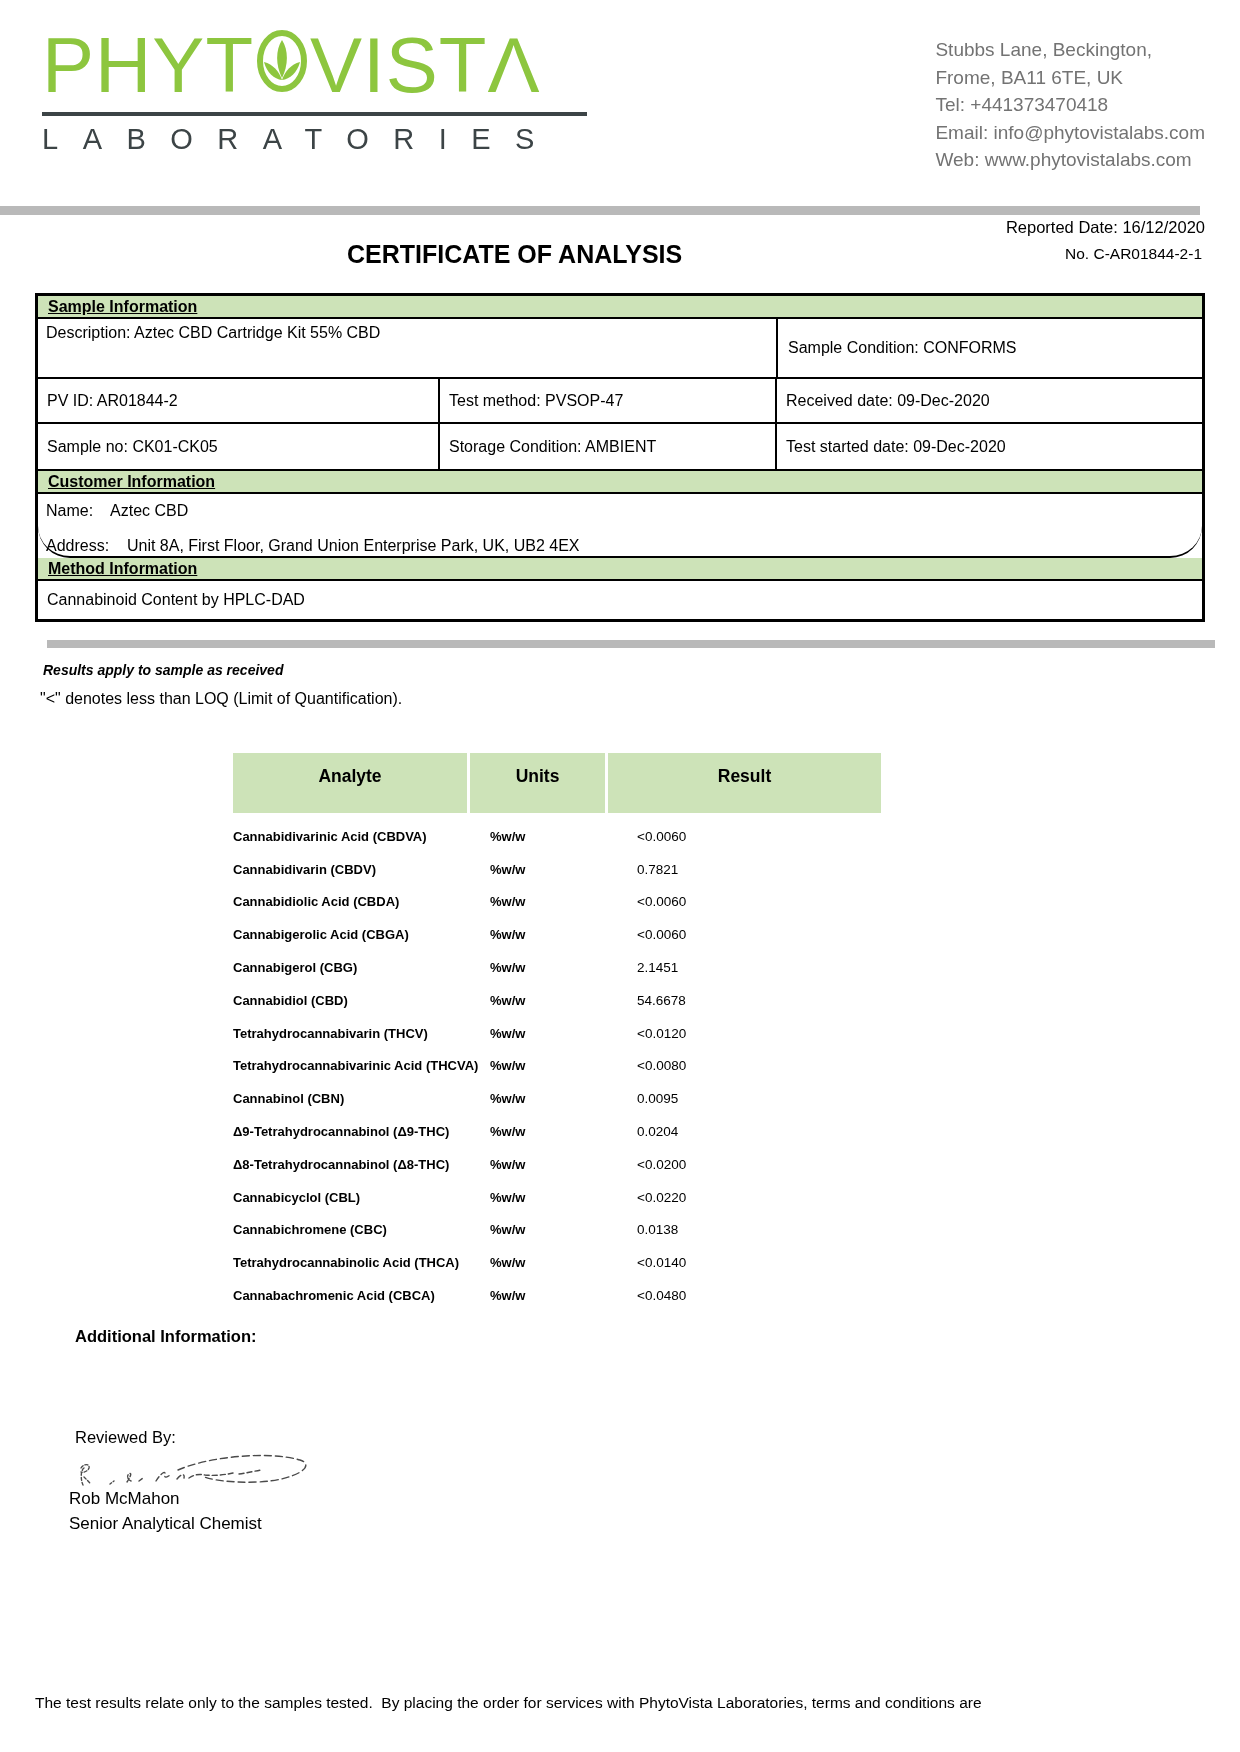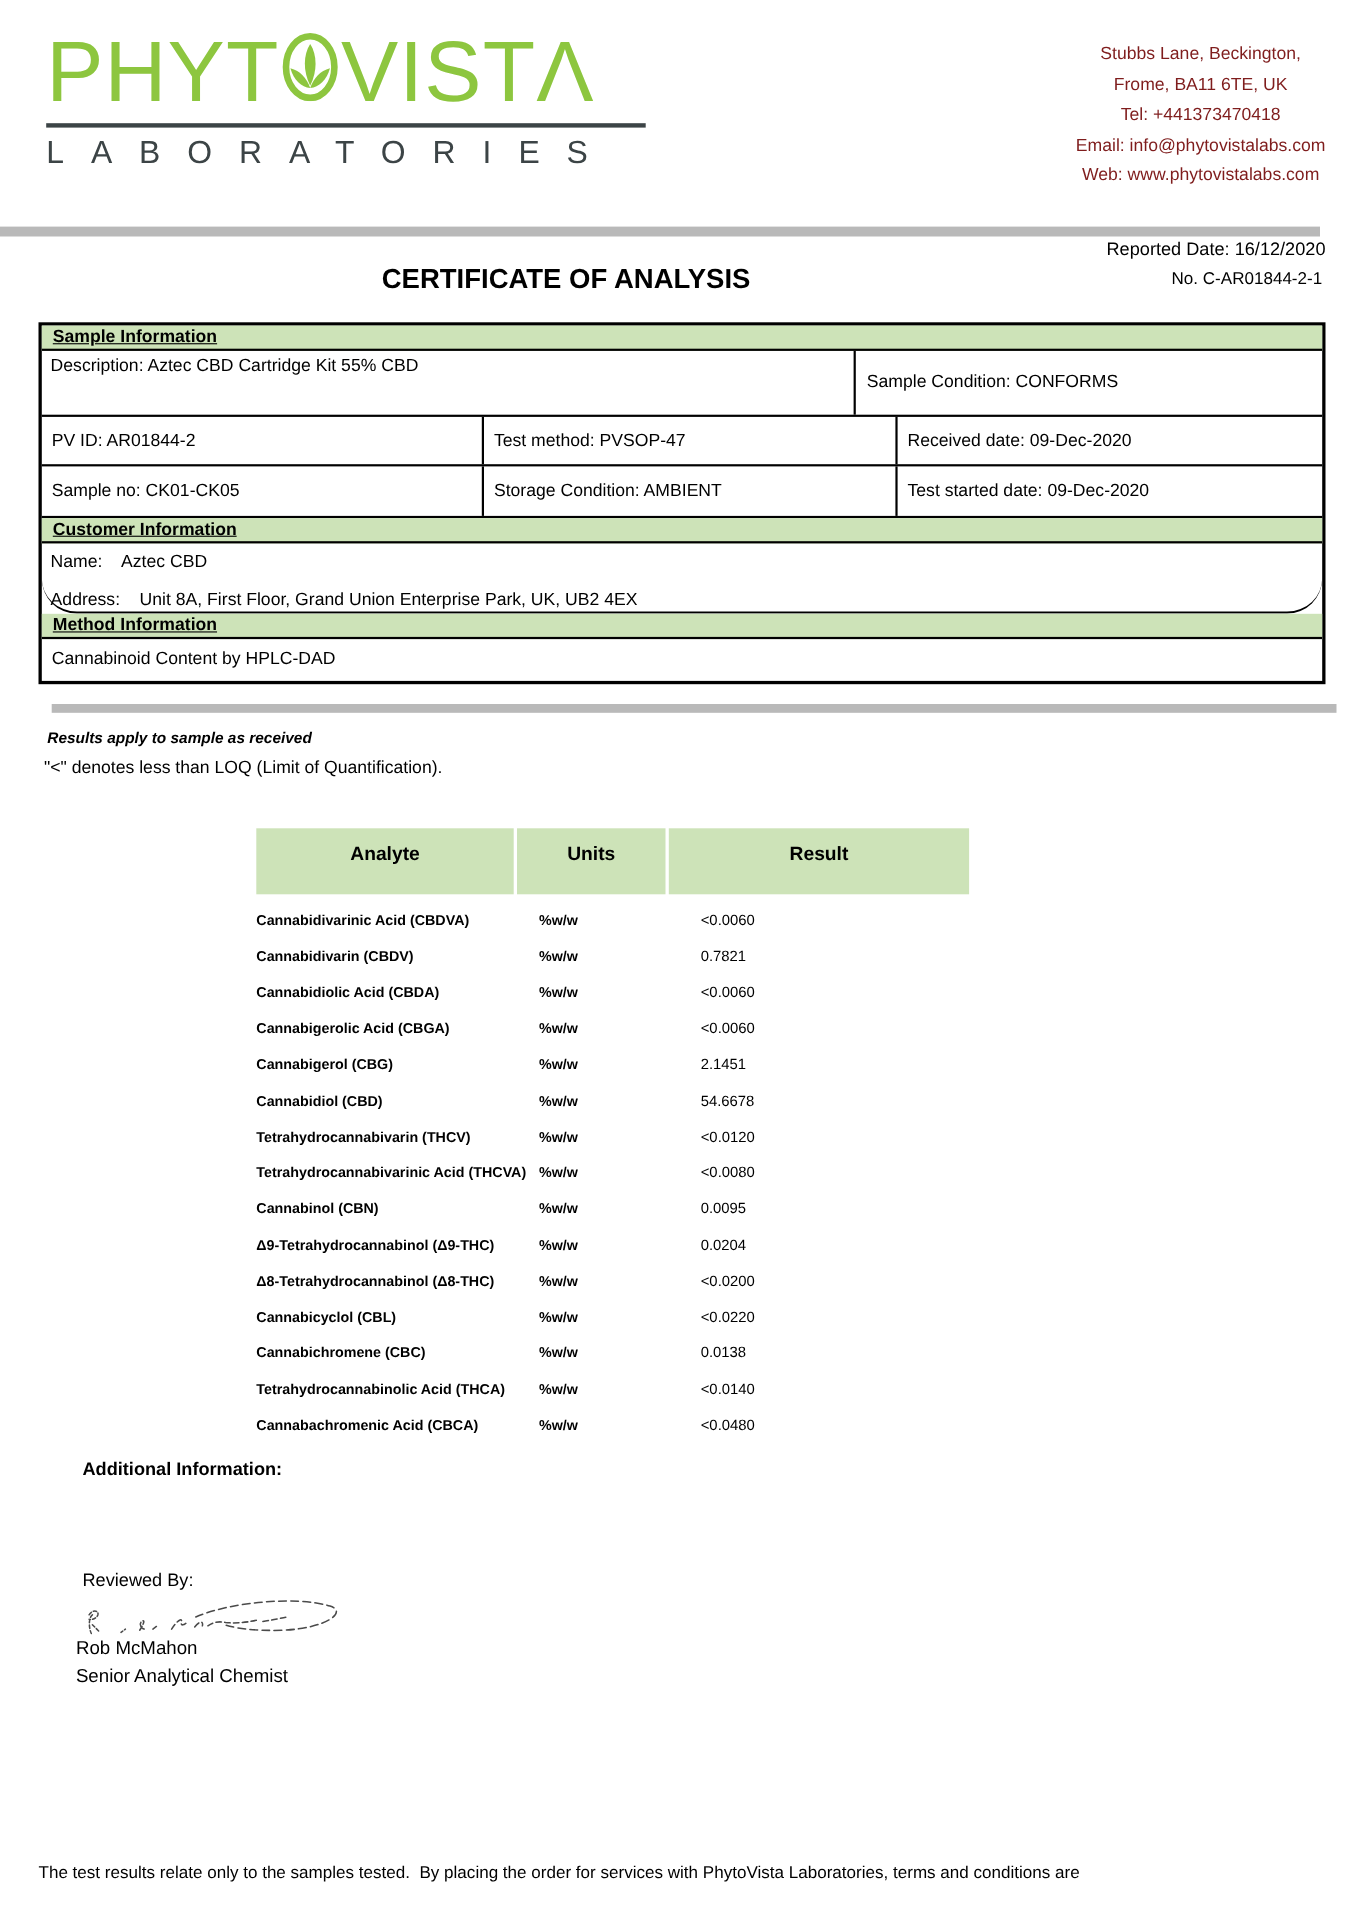--- a/index.html
+++ b/index.html
@@ -11,39 +11,39 @@
   }
 
   
   .logo-wrap { position:absolute; left:42px; top:26px; width:548px; }
   .logo-line1 { display:flex; align-items:flex-start; color:#8dc63f; font-size:78px; line-height:1; letter-spacing:1px; font-weight:400; }
   .logo-line1 .seg { white-space:pre; }
   .logo-leaf { margin:0 2px 2px 2px; }
   .logo-rule { margin-top:6px; height:4px; background:#3c4446; width:545px; }
   .logo-sub { margin-top:7px; font-size:29px; color:#3c4446; letter-spacing:24.5px; white-space:nowrap; }
 
-  .addr { position:absolute; right:35px; top:36px; text-align:center; font-size:16px; line-height:27.5px; color:#7f1d1d; }
+  .addr { position:absolute; right:35px; top:36px; text-align:left; font-size:19px; line-height:27.5px; color:#737373; }
 
   .bar-top { position:absolute; left:0; top:206px; width:1200px; height:9px; background:#b9b9b9; }
 
   .reported-date { position:absolute; right:35px; top:218px; font-size:16.5px; }
   .report-no     { position:absolute; right:38px; top:245px; font-size:15.5px; }
   .doc-title     { position:absolute; left:347px; top:240px; font-size:25px; font-weight:bold; letter-spacing:0px; }
 
   
   .info-table { position:absolute; left:35px; top:293px; width:1170px; border:3px solid #000; background:#fff; }
   .sec-bar { height:23px; background:#cde3b8; border-bottom:2px solid #000; font-weight:bold; font-size:16px; line-height:22px; padding-left:10px;text-decoration:underline; }
   .row { display:flex; border-bottom:2px solid #000; font-size:16px; }
   .row:last-child { border-bottom:none;border-radius:19px; }
   .row-desc { height:60px; }
   .row-desc .c1 { width:740px; border-right:2px solid #000; padding:5px 8px; }
   .row-desc .c2 { flex:1; display:flex; align-items:center; padding-left:10px; }
   .row-3 { height:45px; align-items:stretch; }
   .row-3 .c1 { width:402px; border-right:2px solid #000; display:flex; align-items:center; padding-left:9px; }
-  .row-3 .c2 { width:376px; border-right:2px solid #000; display:flex; align-items:center; padding-left:9px;text-align:center; }
+  .row-3 .c2 { width:337px; border-right:2px solid #000; display:flex; align-items:center; padding-left:9px;text-align:center; }
   .row-3 .c3 { flex:1; display:flex; align-items:center; padding-left:9px; }
   .row-cust { height:64px; display:block; padding:8px 8px 0 8px;border-radius:32px; }
   .row-cust .line2 { margin-top:17px; }
   .row-method { height:38px; align-items:center; padding-left:9px; }
   .pre { white-space:pre; }
 
   .bar-shadow { position:absolute; left:47px; top:640px; width:1168px; height:8px; background:#b9b9b9; }
 
   
   .note-italic { position:absolute; left:43px; top:662px; font-size:14px; font-weight:bold; font-style:italic; }

